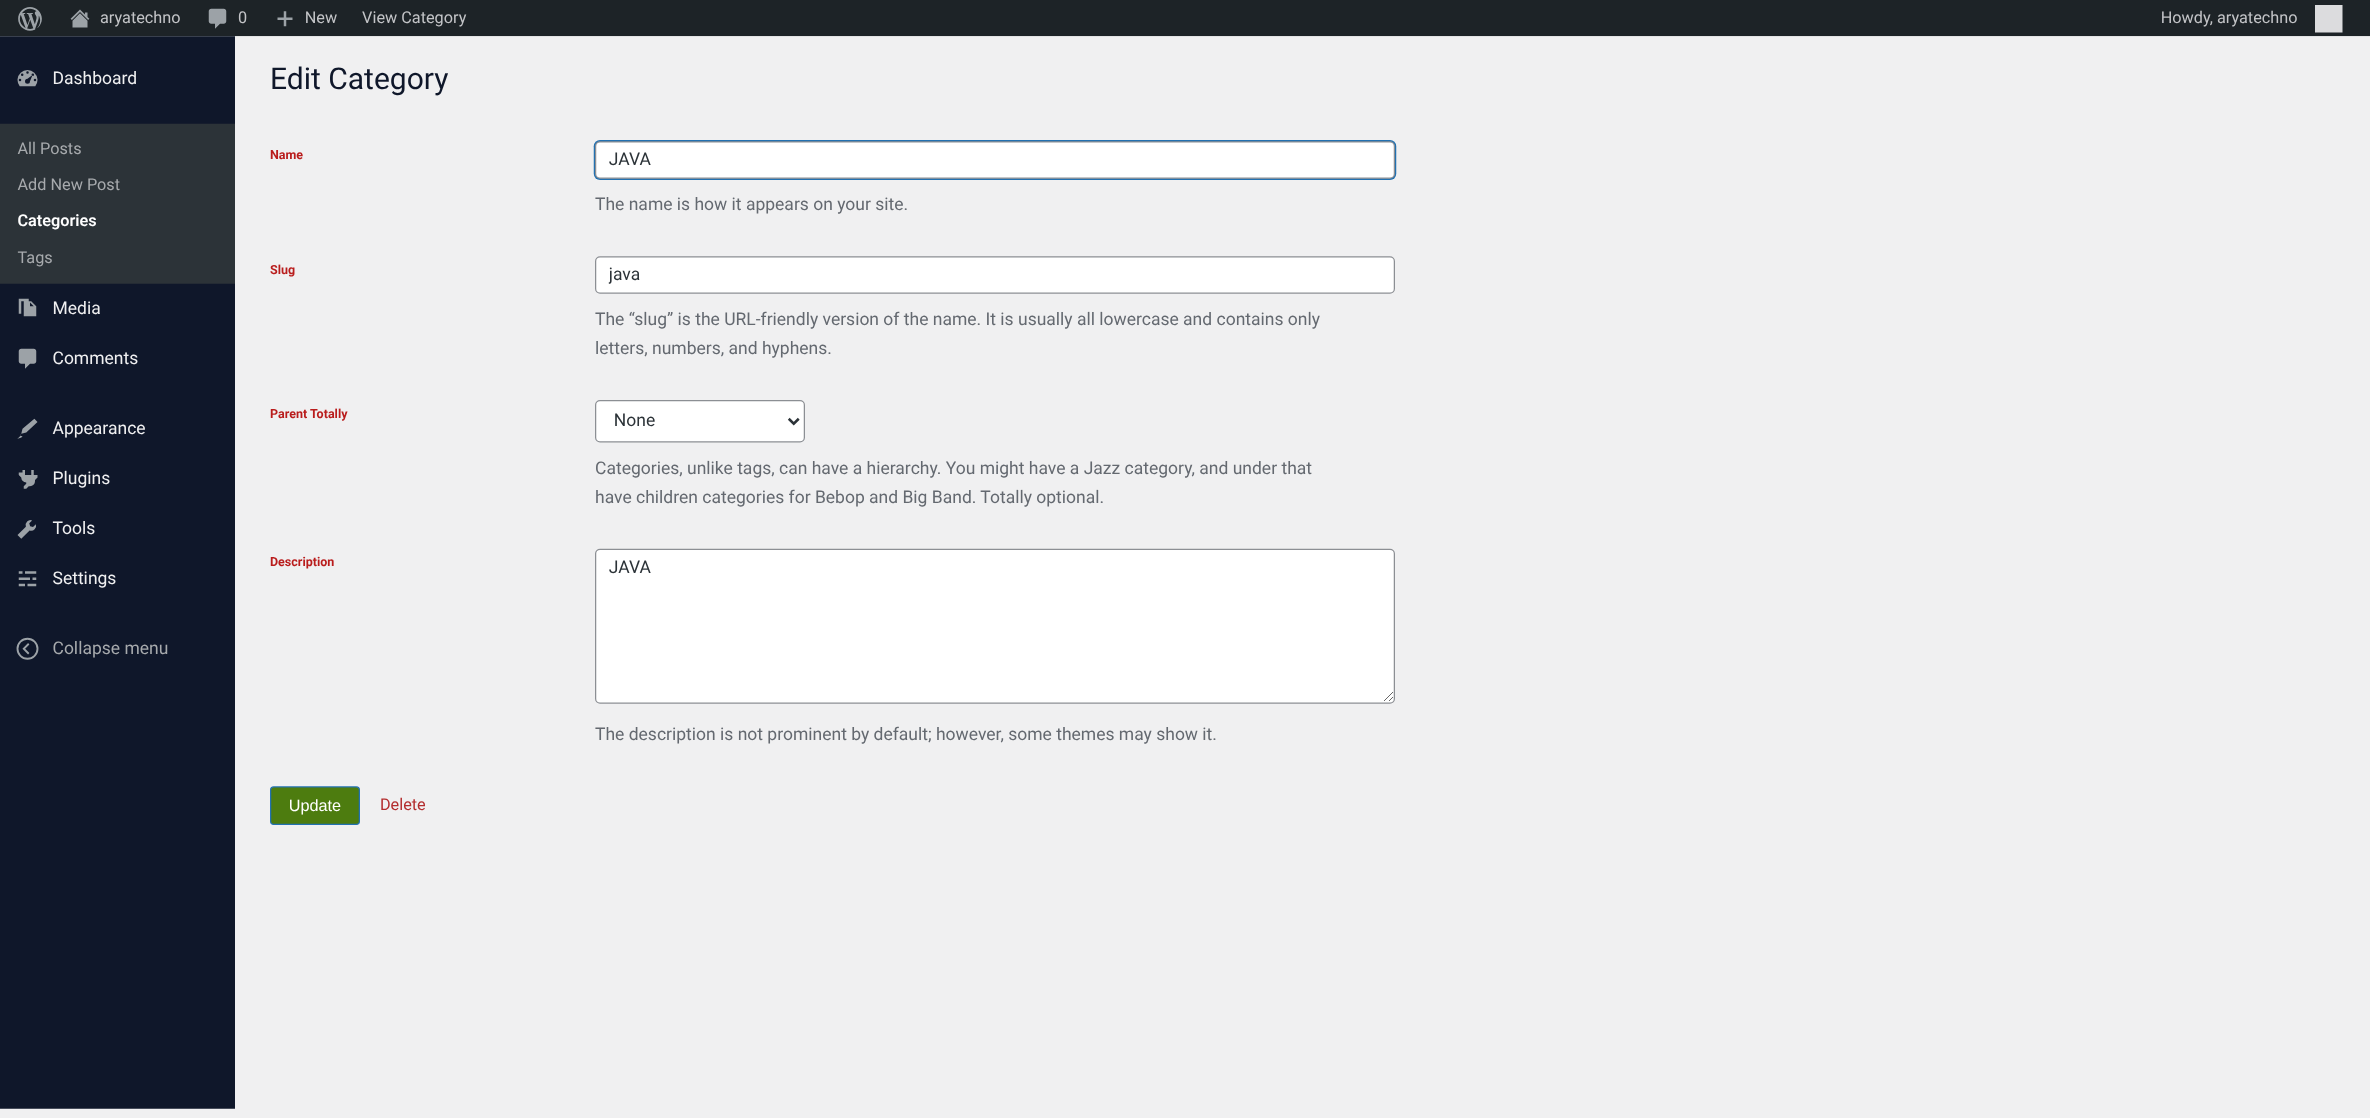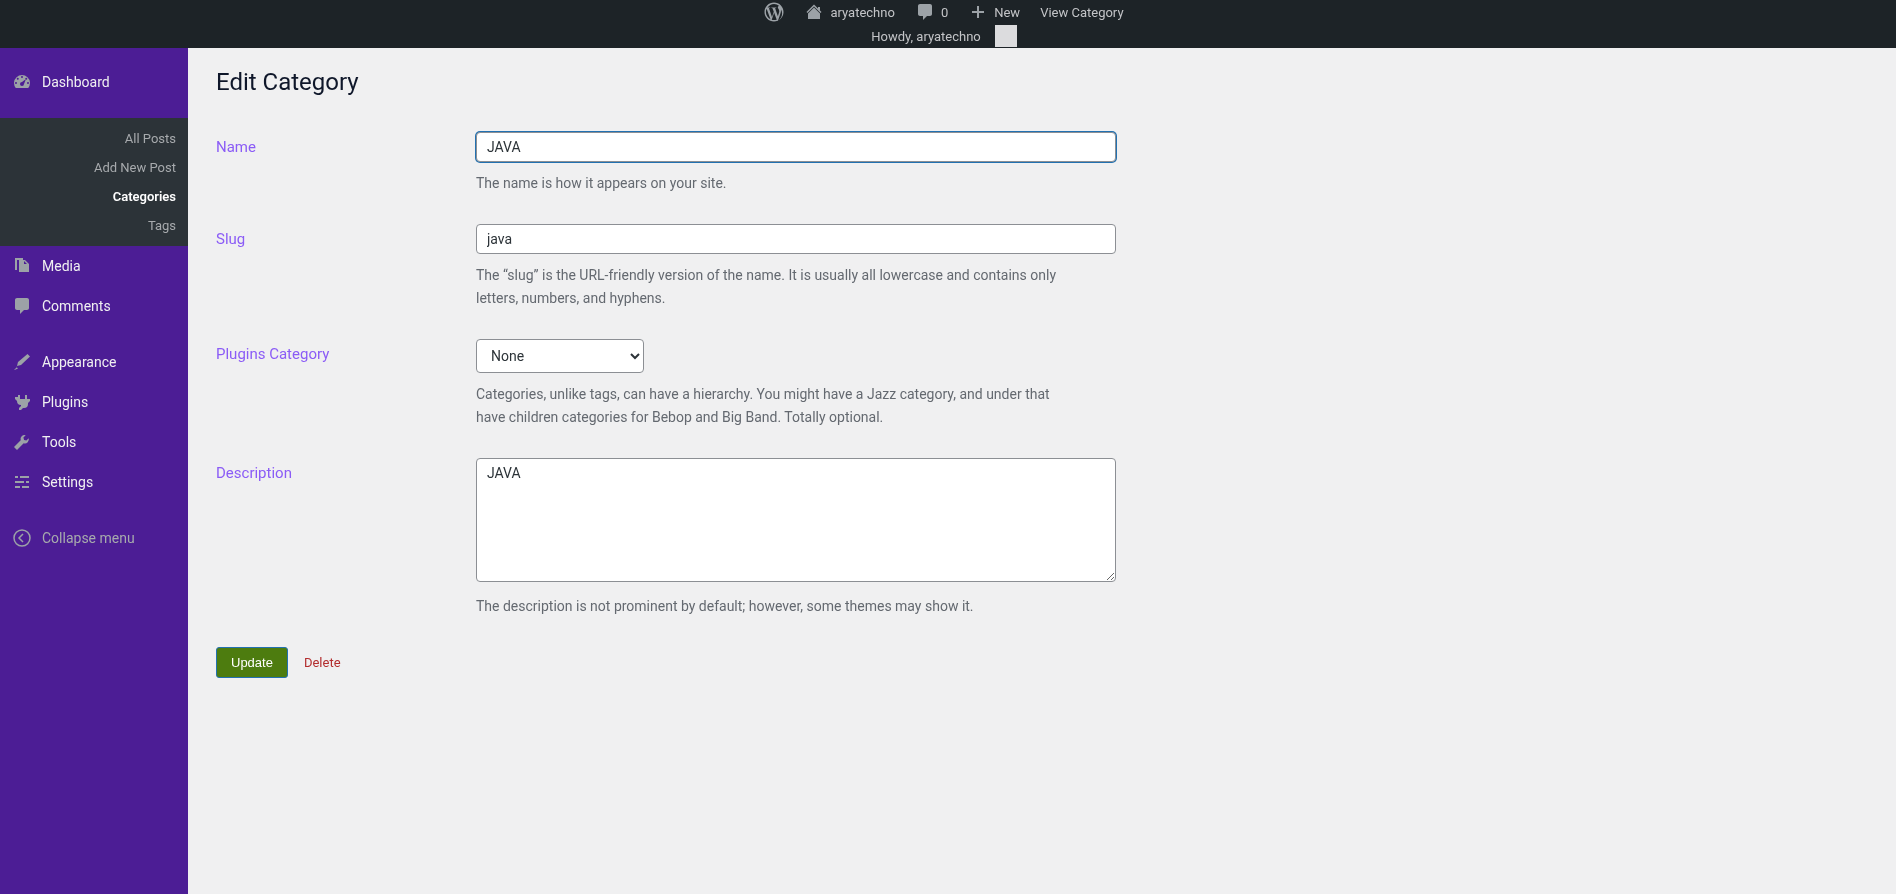--- a/index.html
+++ b/index.html
@@ -7,28 +7,27 @@
   body {
     font-family: -apple-system, BlinkMacSystemFont, "Segoe UI", Roboto, Oxygen-Sans, Ubuntu, Cantarell, "Helvetica Neue", sans-serif;
     font-size: 13px;
     color: #1d2327;
     background: #f0f0f1;
     overflow: hidden;
   }
 
   
   .adminbar {
-    height: 48px;
+    height: 29px;
     background: #1d2327;
     color: #c3c4c7;
     display: flex;
     align-items: center;
     justify-content: space-between;
     padding: 0 12px 0 4px;
-    flex-direction: column;
   }
   .adminbar-left, .adminbar-right { display: flex; align-items: center; height: 100%; }
   .adminbar-item {
     display: flex;
     align-items: center;
     gap: 6px;
     padding: 0 10px;
     height: 100%;
     color: #c3c4c7;
     font-size: 13px;
@@ -39,26 +38,25 @@
   .avatar-square {
     width: 22px; height: 22px; background: #dcdcde; margin-left: 8px;
   }
 
   
   .wrap { display: flex; height: calc(100% - 36px); }
 
   
   .sidebar {
     width: 188px;
-    background: #4c1d95;
+    background: #0f172a;
     color: #fff;
     flex-shrink: 0;
     padding-top: 14px;
     font-size: 14px;
-    text-align: right;
   }
   .menu-item {
     display: flex;
     align-items: center;
     gap: 10px;
     padding: 10px 12px;
     color: #f0f0f1;
     cursor: pointer;
     position: relative;
   }
@@ -110,23 +108,23 @@
   }
 
   .form-row {
     display: flex;
     align-items: flex-start;
     margin-bottom: 30px;
   }
   .form-label {
     width: 260px;
     padding-top: 6px;
-    font-weight: 400;
-    font-size: 15px;
-    color: #8b5cf6;
+    font-weight: 700;
+    font-size: 10px;
+    color: #b91c1c;
   }
   .form-field { width: 640px; max-width: 100%; }
   .form-field input[type="text"],
   .form-field select,
   .form-field textarea {
     width: 100%;
     padding: 6px 10px;
     border: 1px solid #8c8f94;
     border-radius: 4px;
     font-size: 14px;
@@ -316,21 +314,21 @@
 
     <div class="form-row">
       <div class="form-label">Slug</div>
       <div class="form-field">
         <input type="text" value="java" style="">
         <div class="field-desc">The “slug” is the URL-friendly version of the name. It is usually all lowercase and contains only letters, numbers, and hyphens.</div>
       </div>
     </div>
 
     <div class="form-row">
-      <div class="form-label">Plugins Category</div>
+      <div class="form-label">Parent Totally</div>
       <div class="form-field">
         <select>
           <option>None</option>
         </select>
         <div class="field-desc">Categories, unlike tags, can have a hierarchy. You might have a Jazz category, and under that have children categories for Bebop and Big Band. Totally optional.</div>
       </div>
     </div>
 
     <div class="form-row">
       <div class="form-label">Description</div>

